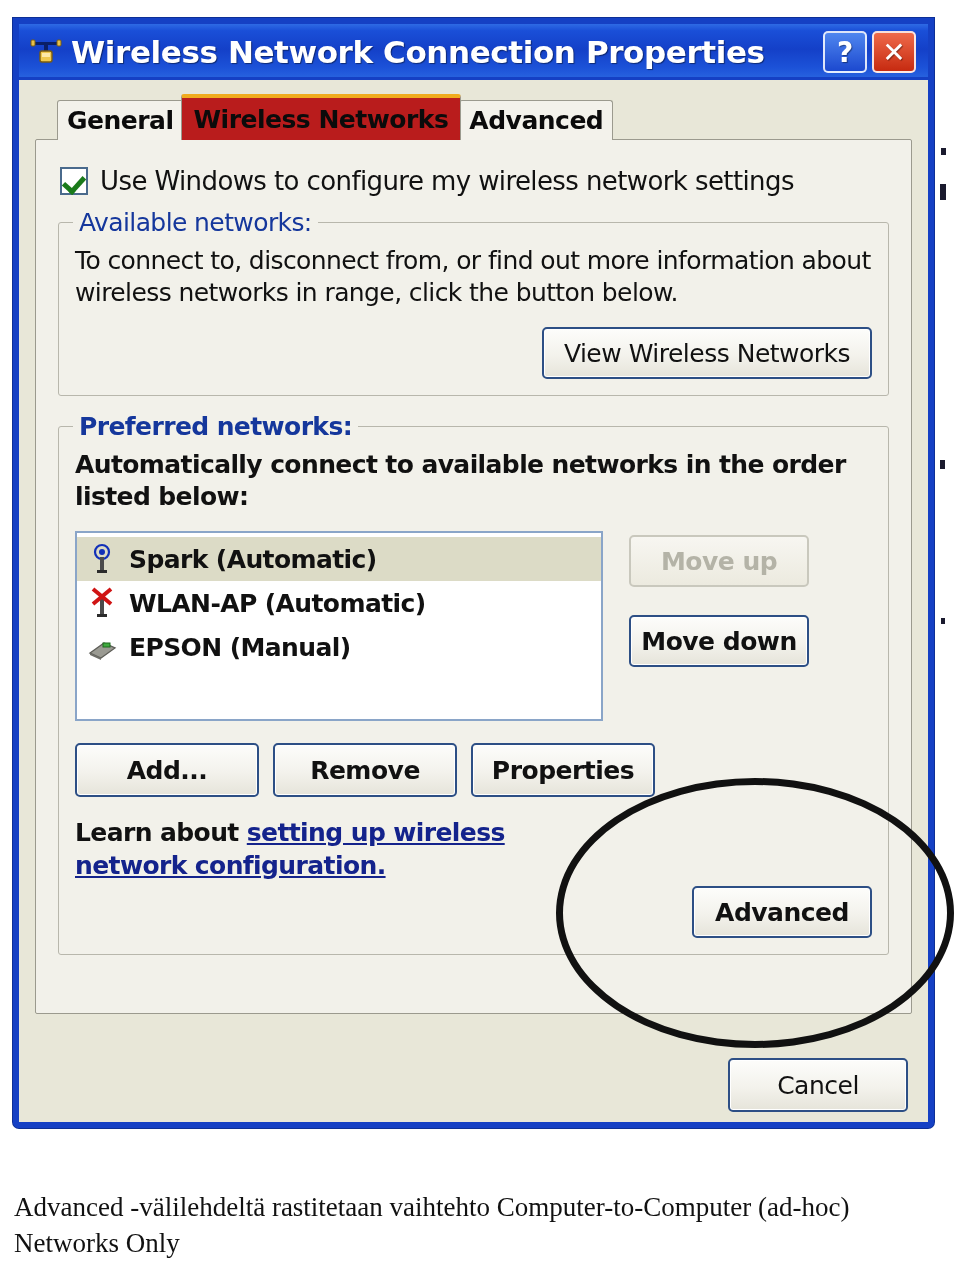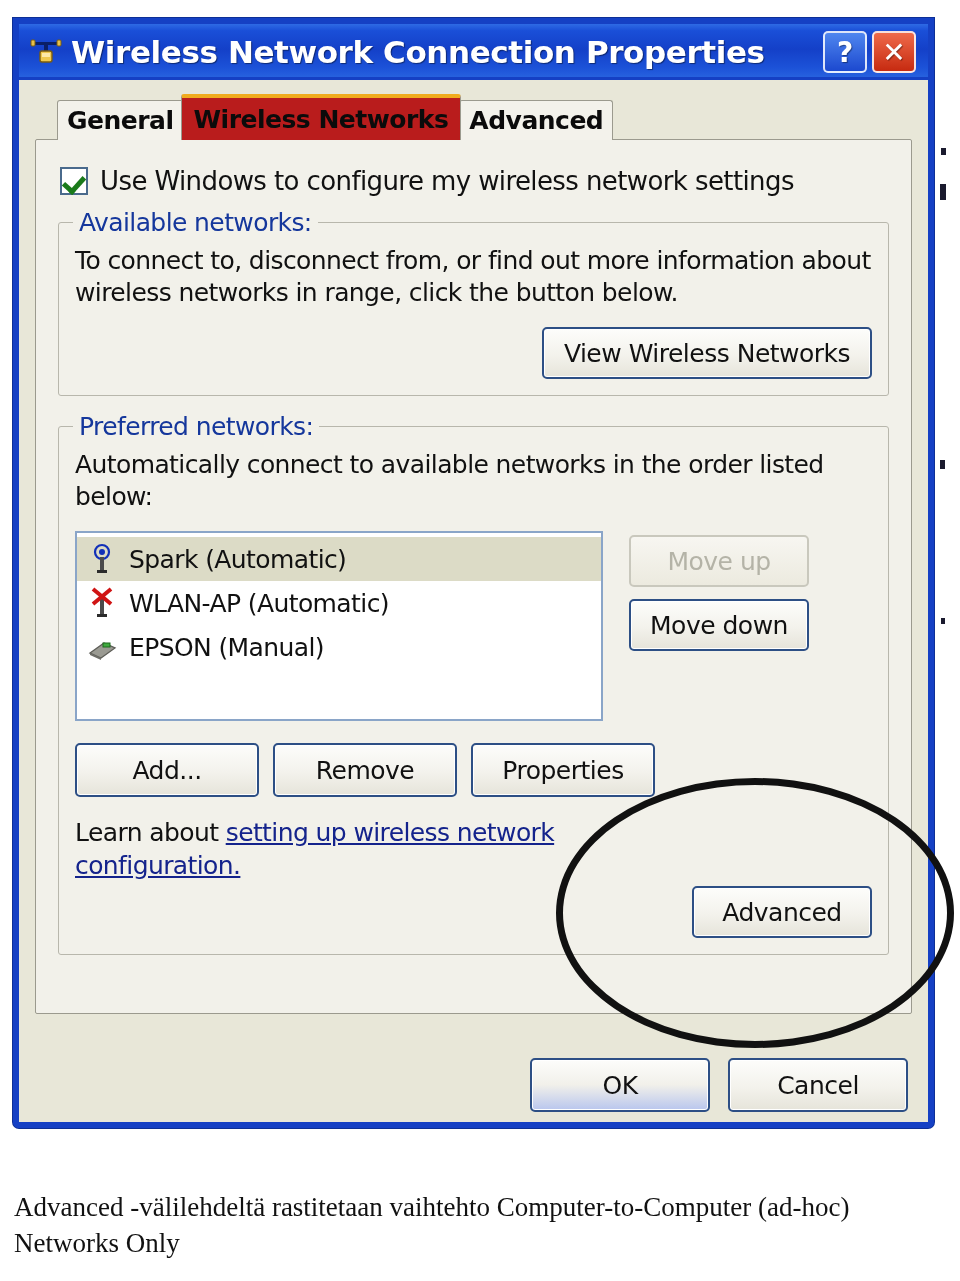--- a/index.html
+++ b/index.html
@@ -215,21 +215,21 @@
     padding-left: 10px;
     font-size: 25px;
     color: #111;
     font-family: "DejaVu Sans", sans-serif;
     letter-spacing: -0.6px;
     cursor: pointer;
   }
   .li.selected { background: #dcdbc6; }
   .li-icon { width: 30px; height: 32px; flex: 0 0 auto; position: relative; }
 
-  .sidebtns { display: flex; flex-direction: column; gap: 12px; padding-top: 4px; }
+  .sidebtns { display: flex; flex-direction: column; gap: 28px; padding-top: 4px; }
   .btn-move { width: 180px; height: 52px; }
 
   .actionrow { display: flex; gap: 14px; margin-top: 22px; }
   .btn-act { width: 184px; height: 54px; }
 
   .learnrow { display: flex; align-items: flex-start; margin-top: 20px; flex-direction: column; }
   .learn {
     font-size: 25px; color: #111;
     font-family: "DejaVu Sans", sans-serif;
     letter-spacing: -0.6px;
@@ -324,21 +324,21 @@
         </div>
 
         <div class="group">
           <div class="legend">Available networks:</div>
           <div class="gtext">To connect to, disconnect from, or find out more information about wireless networks in range, click the button below.</div>
           <div class="right">
             <div class="btn btn-view">View Wireless Networks</div>
           </div>
         </div>
 
-        <div class="group" style="margin-top:30px;">
+        <div class="group" style="margin-top:30px;font-weight:bold;">
           <div class="legend">Preferred networks:</div>
           <div class="gtext">Automatically connect to available networks in the order listed below:</div>
 
           <div class="listrow">
             <div class="listbox">
 
               <div class="li selected">
                 <span class="li-icon">
                   <svg viewBox="0 0 30 32" width="30" height="32">
                     <circle cx="15" cy="9" r="7" fill="none" stroke="#1230b8" stroke-width="2.2"></circle>
@@ -391,21 +391,20 @@
             <div class="learn">
               <span>Learn about </span><a>setting up wireless network configuration.</a>
             </div>
             <div class="btn btn-advanced">Advanced</div>
           </div>
 
         </div>
       </div>
 
       <div class="footer">
-        <div class="btn btn-footer default">OK</div>
         <div class="btn btn-footer">Cancel</div>
       </div>
 
     </div>
   </div>
 
   <div class="annot-ellipse"></div>
 
   <div class="caption">Advanced -välilehdeltä rastitetaan vaihtehto Computer-to-Computer (ad-hoc) Networks Only</div>
 

